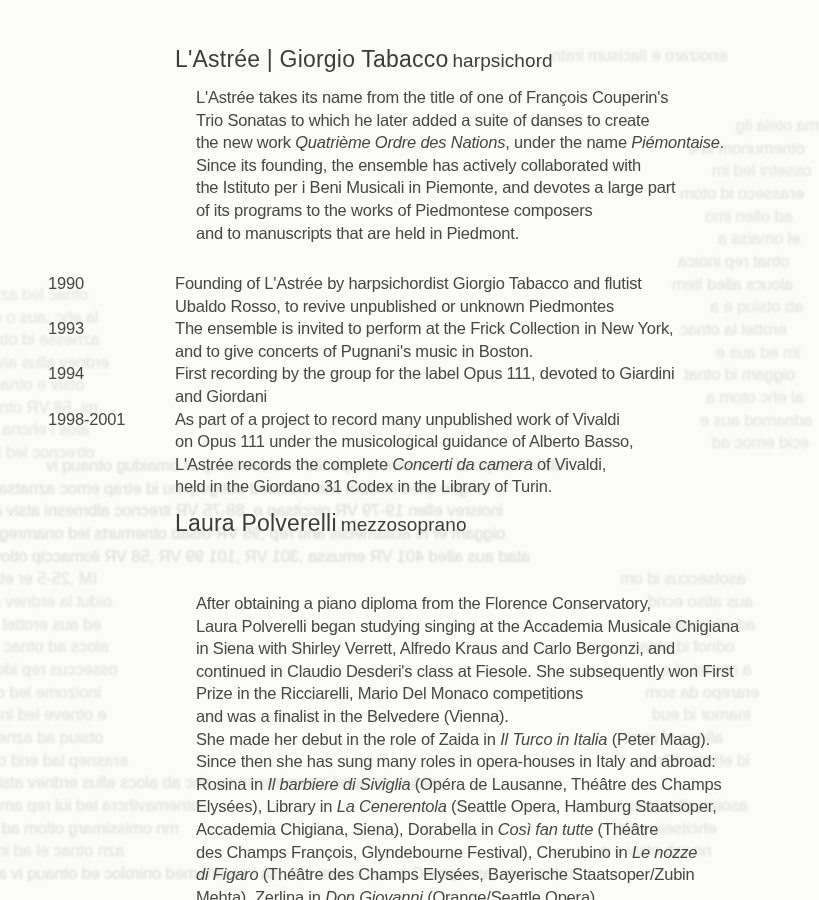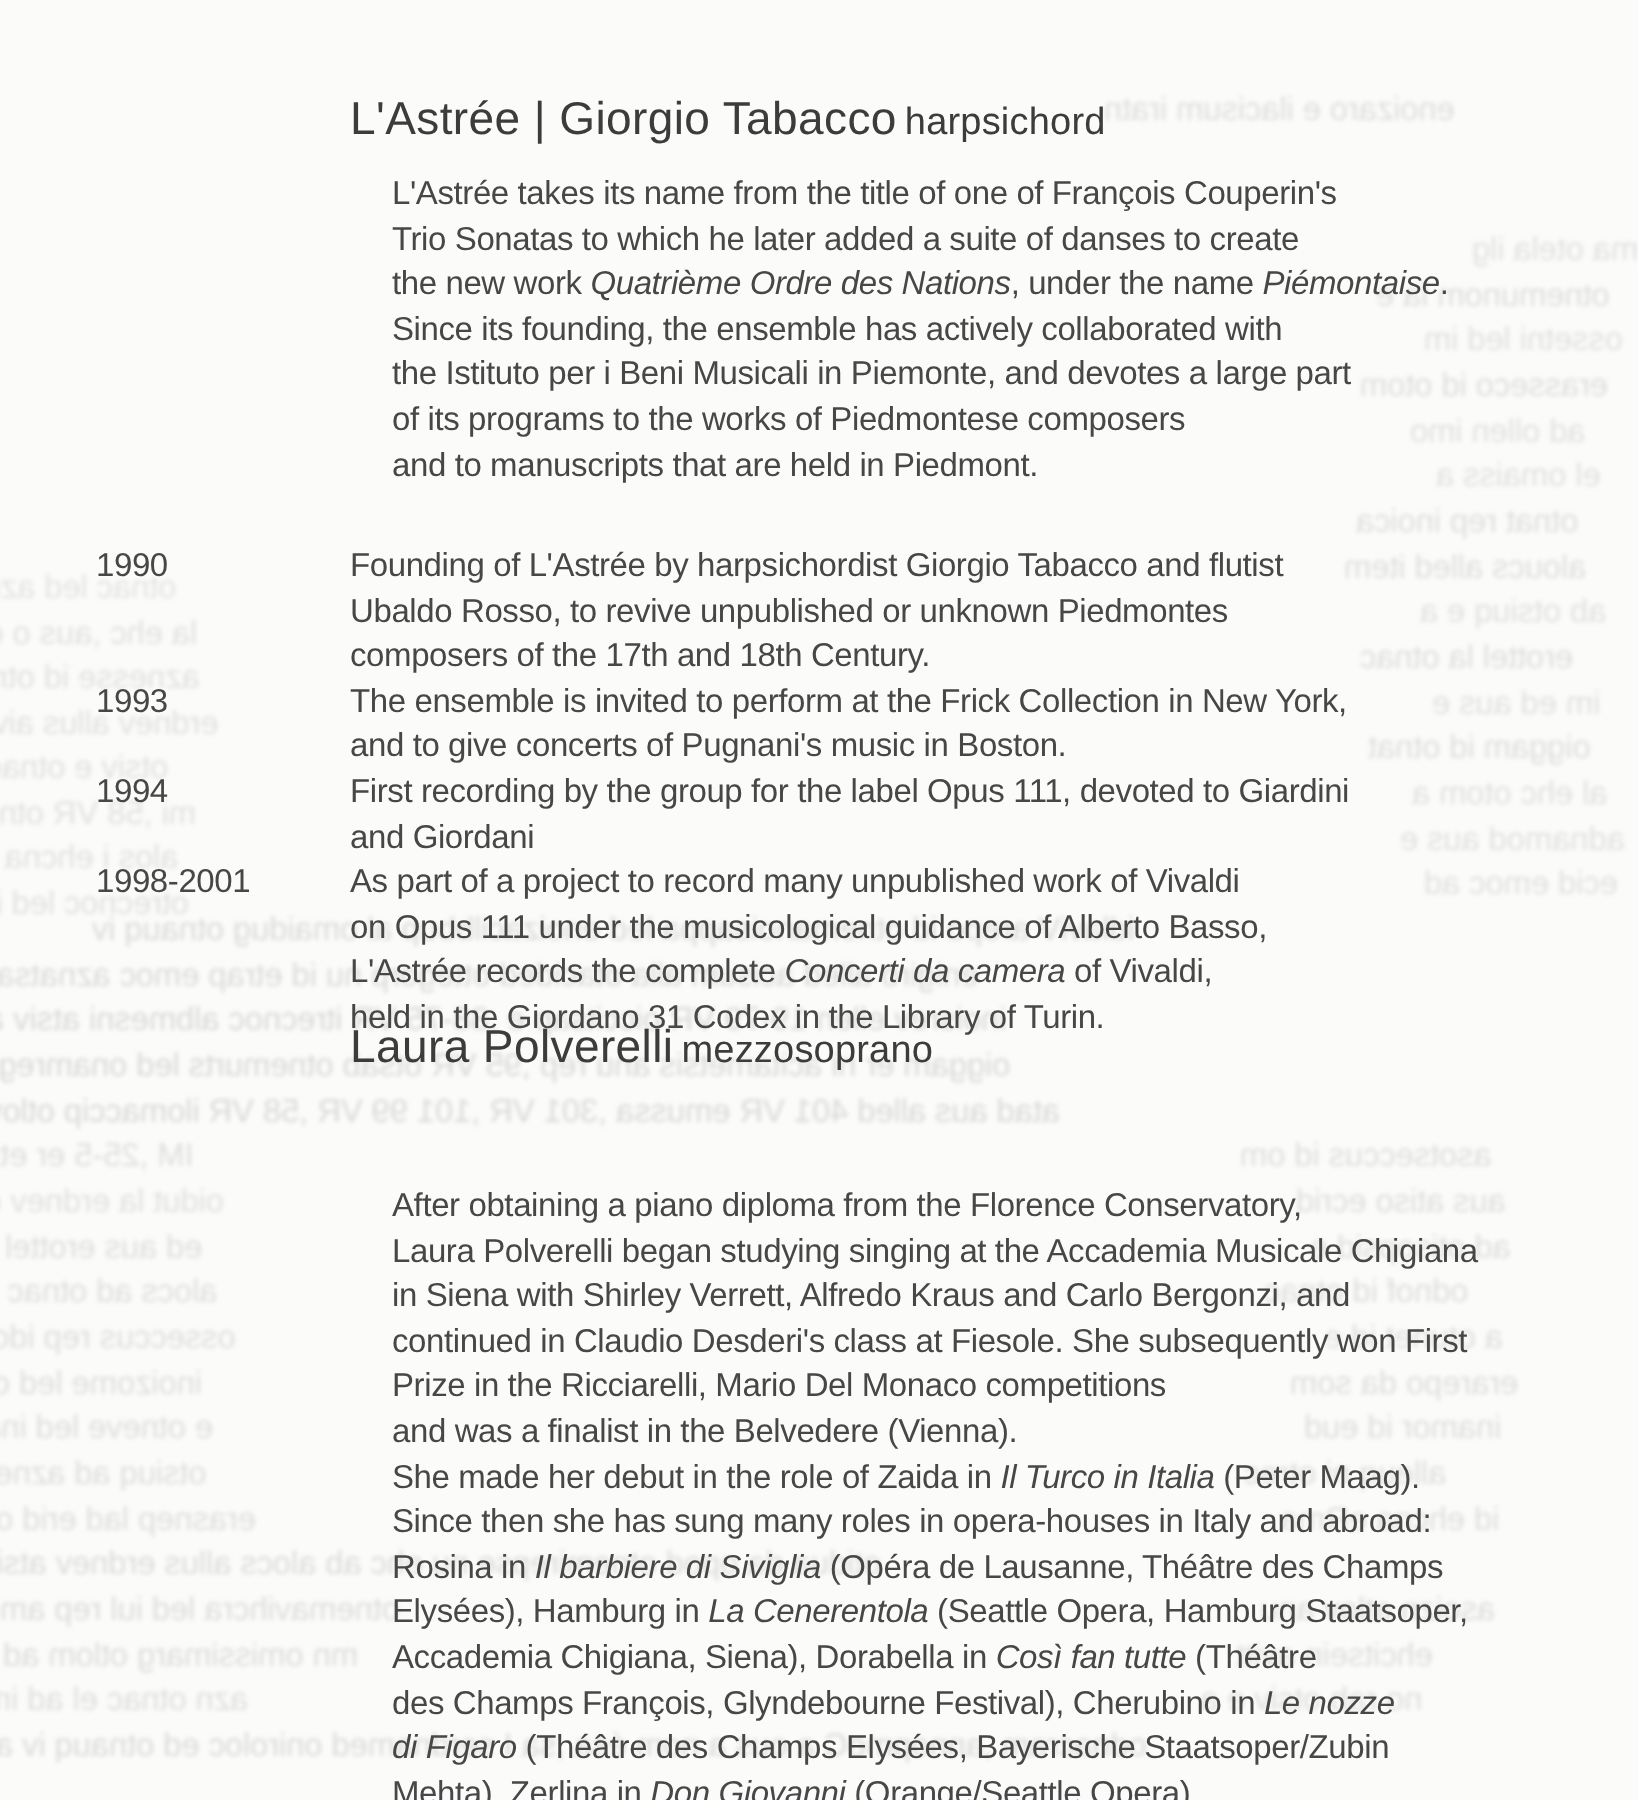--- a/index.html
+++ b/index.html
@@ -128,21 +128,20 @@
         <div class="line"><span>of its programs to the works of Piedmontese composers</span></div>
         <div class="line"><span>and to manuscripts that are held in Piedmont.</span></div>
       </div>
 
     <div class="timeline" id="timeline-1" style="top:244px">
         <div class="tl-row">
           <div class="tl-year">1990</div>
           <div>
             <div class="line"><span>Founding of L'Astrée by harpsichordist Giorgio Tabacco and flutist</span></div>
             <div class="line"><span>Ubaldo Rosso, to revive unpublished or unknown Piedmontes</span></div>
-            <div class="line"><span>composers of the 17th and 18th Century.</span></div>
           </div>
         </div>
         <div class="tl-row">
           <div class="tl-year">1993</div>
           <div>
             <div class="line"><span>The ensemble is invited to perform at the Frick Collection in New York,</span></div>
             <div class="line"><span>and to give concerts of Pugnani's music in Boston.</span></div>
           </div>
         </div>
         <div class="tl-row">
@@ -168,21 +167,21 @@
     <div class="lines" id="intro-2" style="top:592px">
         <div class="line"><span>After obtaining a piano diploma from the Florence Conservatory,</span></div>
         <div class="line"><span>Laura Polverelli began studying singing at the Accademia Musicale Chigiana</span></div>
         <div class="line"><span>in Siena with Shirley Verrett, Alfredo Kraus and Carlo Bergonzi, and</span></div>
         <div class="line"><span>continued in Claudio Desderi's class at Fiesole. She subsequently won First</span></div>
         <div class="line"><span>Prize in the Ricciarelli, Mario Del Monaco competitions</span></div>
         <div class="line"><span>and was a finalist in the Belvedere (Vienna).</span></div>
         <div class="line"><span>She made her debut in the role of Zaida in </span><i>Il Turco in Italia</i><span> (Peter Maag).</span></div>
         <div class="line"><span>Since then she has sung many roles in opera-houses in Italy and abroad:</span></div>
         <div class="line"><span>Rosina in </span><i>Il barbiere di Siviglia</i><span> (Opéra de Lausanne, Théâtre des Champs</span></div>
-        <div class="line"><span>Elysées), Hamburg in </span><i>La Cenerentola</i><span> (Seattle Opera, Hamburg Staatsoper,</span></div>
+        <div class="line"><span>Elysées), Library in </span><i>La Cenerentola</i><span> (Seattle Opera, Hamburg Staatsoper,</span></div>
         <div class="line"><span>Accademia Chigiana, Siena), Dorabella in </span><i>Così fan tutte</i><span> (Théâtre</span></div>
         <div class="line"><span>des Champs François, Glyndebourne Festival), Cherubino in </span><i>Le nozze</i></div>
         <div class="line"><i>di Figaro</i><span> (Théâtre des Champs Elysées, Bayerische Staatsoper/Zubin</span></div>
         <div class="line"><span>Mehta), Zerlina in </span><i>Don Giovanni</i><span> (Orange/Seattle Opera)…</span></div>
       </div>
 
   </div>
 </div>
 
 </body></html>

